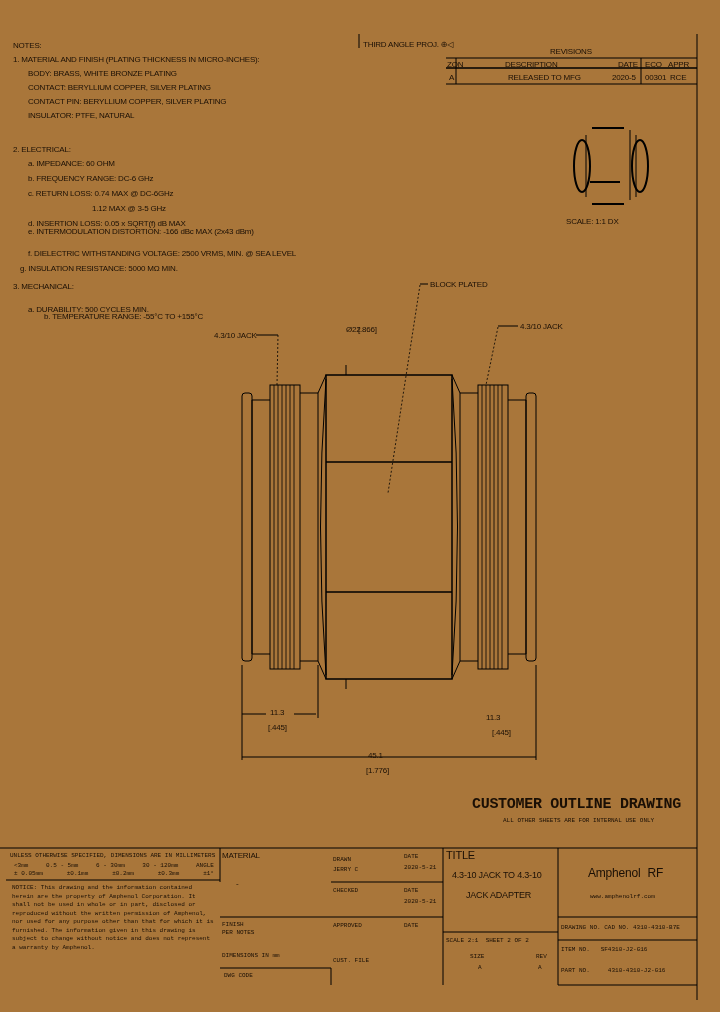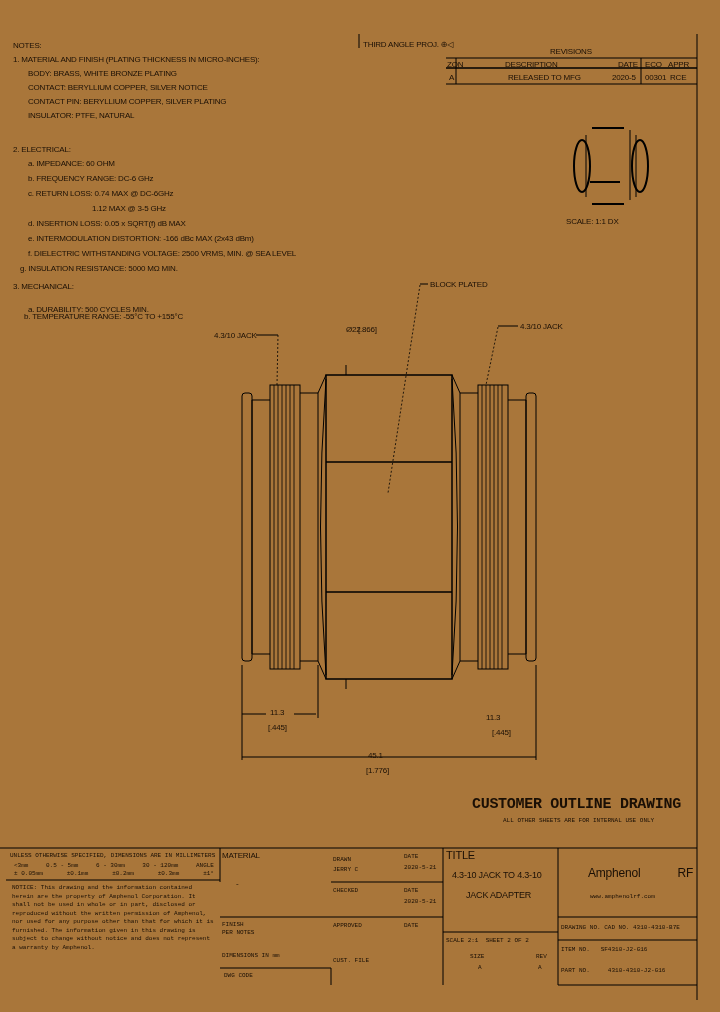--- a/index.html
+++ b/index.html
@@ -116,35 +116,35 @@
     <line x1="558" y1="917" x2="697" y2="917"></line>
     <line x1="558" y1="940" x2="697" y2="940"></line>
     <line x1="558" y1="985" x2="697" y2="985"></line>
   </g>
 </svg>
 
 <div class="notes">
   <div class="t" style="left:13px;top:40px">NOTES:</div>
   <div class="t" style="left:13px;top:54px">1. MATERIAL AND FINISH (PLATING THICKNESS IN MICRO-INCHES):</div>
   <div class="t" style="left:28px;top:68px">BODY: BRASS, WHITE BRONZE PLATING</div>
-  <div class="t" style="left:28px;top:82px">CONTACT: BERYLLIUM COPPER, SILVER NOTICE</div>
+  <div class="t" style="left:28px;top:82px">CONTACT: BERYLLIUM COPPER, SILVER PLATING</div>
   <div class="t" style="left:28px;top:96px">CONTACT PIN: BERYLLIUM COPPER, SILVER PLATING</div>
   <div class="t" style="left:28px;top:110px">INSULATOR: PTFE, NATURAL</div>
   <div class="t" style="left:13px;top:144px">2. ELECTRICAL:</div>
   <div class="t" style="left:28px;top:158px">a. IMPEDANCE: 60 OHM</div>
   <div class="t" style="left:28px;top:173px">b. FREQUENCY RANGE: DC-6 GHz</div>
   <div class="t" style="left:28px;top:188px">c. RETURN LOSS: 0.74 MAX @ DC-6GHz</div>
   <div class="t" style="left:92px;top:203px">1.12 MAX @ 3-5 GHz</div>
   <div class="t" style="left:28px;top:218px">d. INSERTION LOSS: 0.05 x SQRT(f) dB MAX</div>
-  <div class="t" style="left:28px;top:233px">e. INTERMODULATION DISTORTION: -166 dBc MAX (2x43 dBm)</div>
+  <div class="t" style="left:28px;top:226px">e. INTERMODULATION DISTORTION: -166 dBc MAX (2x43 dBm)</div>
   <div class="t" style="left:28px;top:248px">f. DIELECTRIC WITHSTANDING VOLTAGE: 2500 VRMS, MIN. @ SEA LEVEL</div>
   <div class="t" style="left:20px;top:263px">g. INSULATION RESISTANCE: 5000 MΩ MIN.</div>
   <div class="t" style="left:13px;top:281px">3. MECHANICAL:</div>
   <div class="t" style="left:28px;top:304px">a. DURABILITY: 500 CYCLES MIN.</div>
-  <div class="t" style="left:24px;top:311px">b. TEMPERATURE RANGE: -55°C TO +155°C</div>
+  <div class="t" style="left:44px;top:311px">b. TEMPERATURE RANGE: -55°C TO +155°C</div>
 </div>
 
 <div class="abs t" style="left:363px;top:39px">THIRD ANGLE PROJ. ⊕◁</div>
 <div class="abs t" style="left:550px;top:46px">REVISIONS</div>
 <div class="abs t" style="left:447px;top:59px">ZON</div>
 <div class="abs t" style="left:505px;top:59px">DESCRIPTION</div>
 <div class="abs t" style="left:618px;top:59px">DATE</div>
 <div class="abs t" style="left:645px;top:59px">ECO</div>
 <div class="abs t" style="left:668px;top:59px">APPR</div>
 <div class="abs t" style="left:449px;top:72px">A</div>
@@ -204,21 +204,21 @@
 <div class="abs tiny" style="left:333px;top:922px">APPROVED</div>
 <div class="abs tiny" style="left:404px;top:922px">DATE</div>
 <div class="abs tiny" style="left:333px;top:957px">CUST. FILE</div>
 
 <div class="abs t" style="left:446px;top:850px;font-size:11px">TITLE</div>
 <div class="abs t" style="left:452px;top:870px;font-size:9px">4.3-10 JACK TO 4.3-10</div>
 <div class="abs t" style="left:466px;top:890px;font-size:9px">JACK ADAPTER</div>
 
 <div class="abs t" style="left:588px;top:868px;font-size:12px">
   <span>Amphenol</span>
-  <span style="margin-left:34px">RF</span>
+  <span style="margin-left:4px">RF</span>
 </div>
 <div class="abs tiny" style="left:590px;top:893px">www.amphenolrf.com</div>
 
 <div class="abs tiny" style="left:446px;top:937px">
   <span>SCALE</span> <span>2:1</span>
   &nbsp;<span>SHEET</span> <span>2 OF 2</span>
 </div>
 <div class="abs tiny" style="left:470px;top:953px">SIZE</div>
 <div class="abs tiny" style="left:478px;top:964px">A</div>
 <div class="abs tiny" style="left:536px;top:953px">REV</div>

